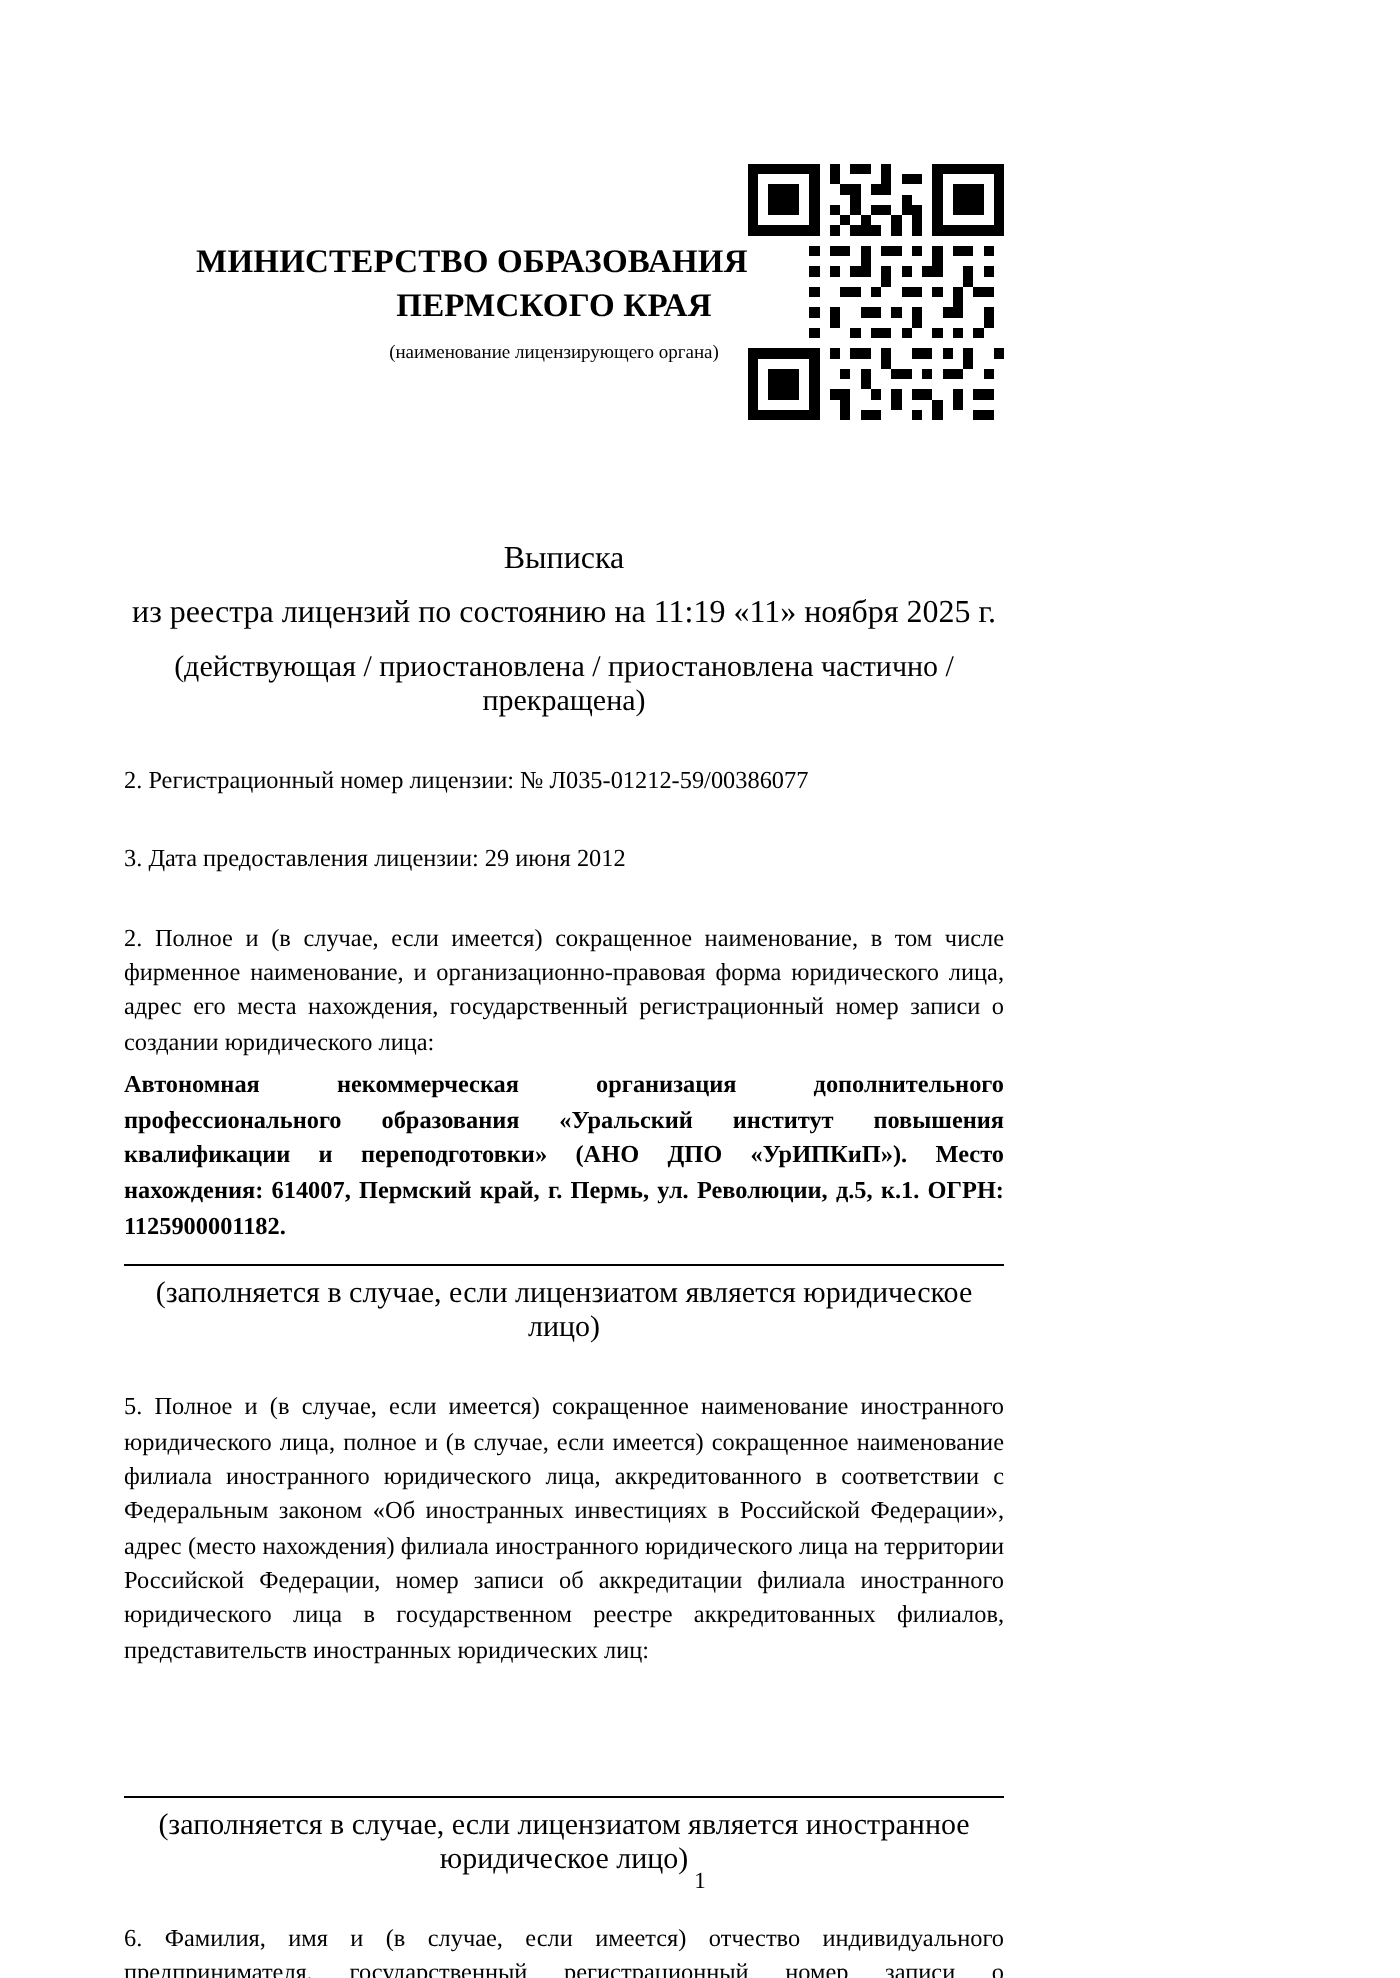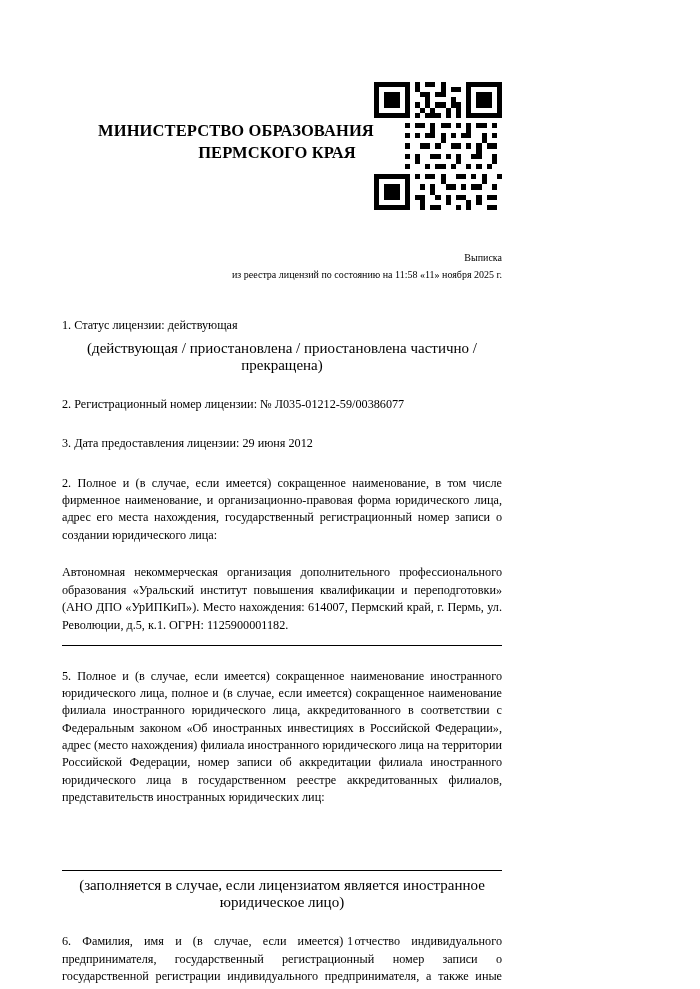--- a/index.html
+++ b/index.html
@@ -43,42 +43,43 @@
     font-size: 16.5px;
     font-weight: bold;
     line-height: 1.35;
     letter-spacing: .1px;
   }
   .org-sub {
     font-size: 9.5px;
     margin-top: 7px;
   }
   .doc-title {
-    text-align: right;
+    text-align: center;
     margin-top: 84px;
-    font-size: 10px;
+    font-size: 16px;
     line-height: 1.7;
   }
   .sect {
     margin-top: 22px;
     font-size: 12.2px;
     line-height: 1.42;
     text-align: justify;
   }
   .sect.first { margin-top: 34px; }
   .note {
     text-align: center;
     font-size: 15px;
     margin-top: 6px;
   }
   .body-para {
-    margin-top: 20px;
+    margin-top: 4px;
     font-size: 12.2px;
     line-height: 1.45;
     text-align: justify;
+    font-weight: bold;
   }
   .rule {
     border: 0;
     border-top: 1px solid #000;
     margin: 10px 0 0 0;
   }
   .fill-space { height: 54px; }
   .pagenum {
     position: absolute;
     bottom: 42px;
@@ -196,37 +197,38 @@
           <rect x="11" y="24" width="2" height="1"></rect>
         <rect x="16" y="24" width="1" height="1"></rect>
           <rect x="18" y="23" width="1" height="2"></rect>
         <rect x="22" y="24" width="2" height="1"></rect>
       </g>
     </svg>
   </div>
 
   <div class="header-block">
     <div class="org-title">МИНИСТЕРСТВО ОБРАЗОВАНИЯ И НАУКИ ПЕРМСКОГО КРАЯ</div>
+    <div class="org-sub">(наименование лицензирующего органа)</div>
   </div>
 
   <div class="doc-title">
     <div>Выписка</div>
-    <div>из реестра лицензий по состоянию на 11:58 «11» ноября 2025 г.</div>
+    <div>из реестра лицензий по состоянию на 11:19 «11» ноября 2025 г.</div>
   </div>
 
-  <div class="sect first">1. Статус лицензии: действующая</div>
   <div class="note">(действующая / приостановлена / приостановлена частично / прекращена)</div>
 
   <div class="sect">2. Регистрационный номер лицензии: № Л035-01212-59/00386077</div>
 
   <div class="sect">3. Дата предоставления лицензии: 29 июня 2012</div>
 
   <div class="sect">2. Полное и (в случае, если имеется) сокращенное наименование, в том числе фирменное наименование, и организационно-правовая форма юридического лица, адрес его места нахождения, государственный регистрационный номер записи о создании юридического лица:</div>
   <div class="body-para">Автономная некоммерческая организация дополнительного профессионального образования «Уральский институт повышения квалификации и переподготовки» (АНО ДПО «УрИПКиП»). Место нахождения: 614007, Пермский край, г. Пермь, ул. Революции, д.5, к.1. ОГРН: 1125900001182.</div>
   <hr class="rule">
+  <div class="note">(заполняется в случае, если лицензиатом является юридическое лицо)</div>
 
   <div class="sect">5. Полное и (в случае, если имеется) сокращенное наименование иностранного юридического лица, полное и (в случае, если имеется) сокращенное наименование филиала иностранного юридического лица, аккредитованного в соответствии с Федеральным законом «Об иностранных инвестициях в Российской Федерации», адрес (место нахождения) филиала иностранного юридического лица на территории Российской Федерации, номер записи об аккредитации филиала иностранного юридического лица в государственном реестре аккредитованных филиалов, представительств иностранных юридических лиц:</div>
   <div class="fill-space"></div>
   <hr class="rule">
   <div class="note">(заполняется в случае, если лицензиатом является иностранное юридическое лицо)</div>
 
   <div class="sect">6. Фамилия, имя и (в случае, если имеется) отчество индивидуального предпринимателя, государственный регистрационный номер записи о государственной регистрации индивидуального предпринимателя, а также иные сведения, предусмотренные пунктом 3 части 1 статьи 15 Федерального закона «О лицензировании отдельных видов деятельности»:</div>
   <hr class="rule">
   <div class="note">(заполняется в случае, если лицензиатом является индивидуальный предприниматель)</div>
 

